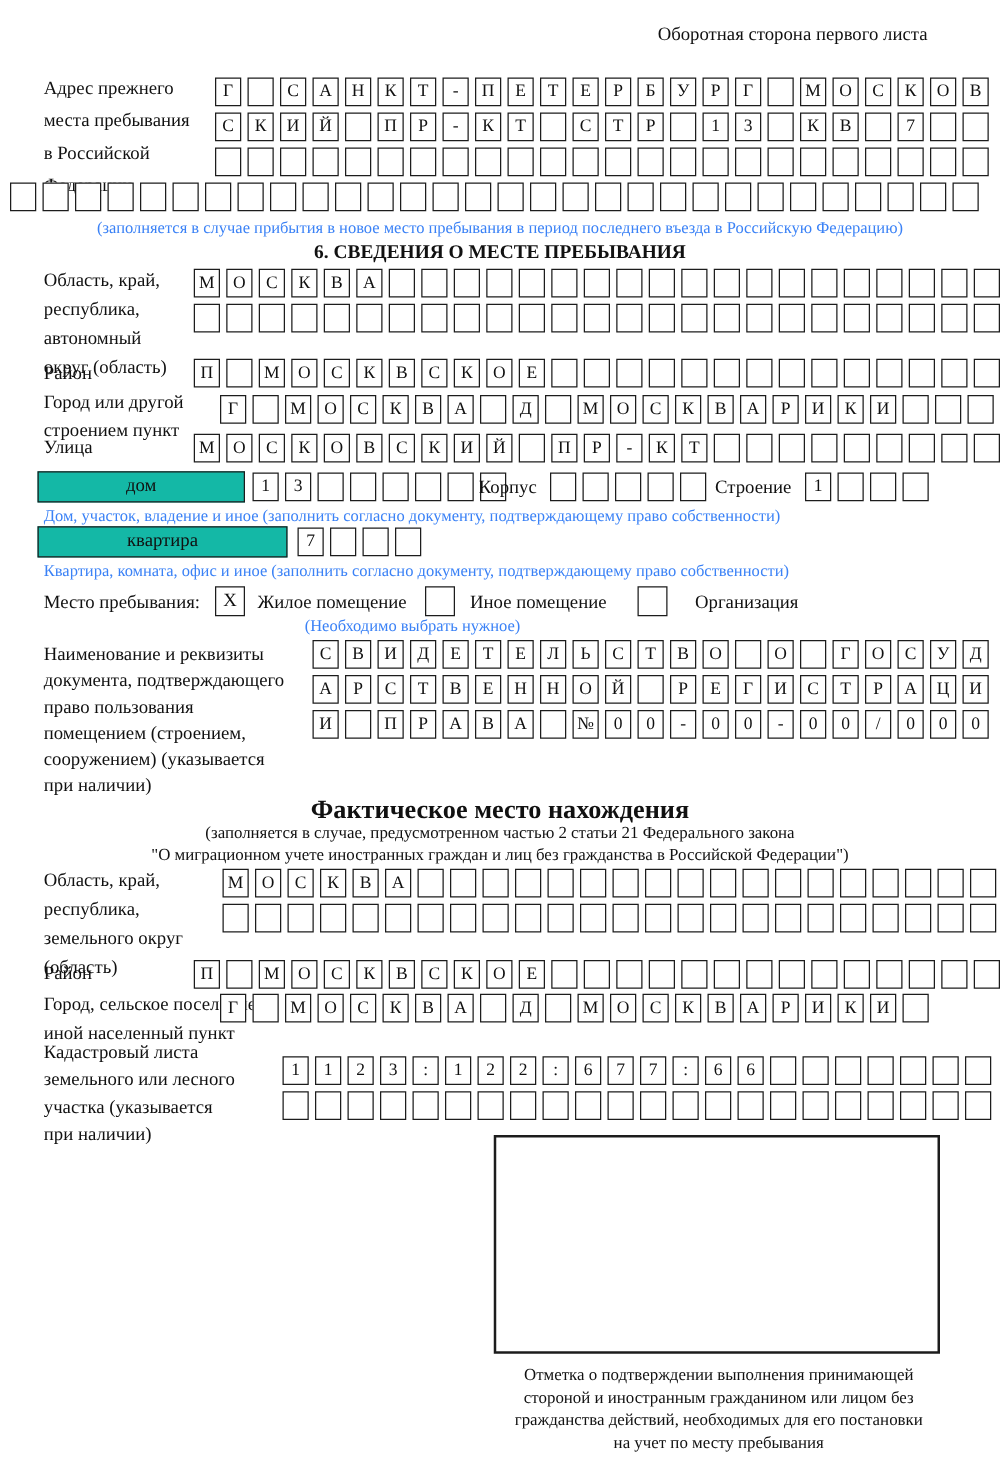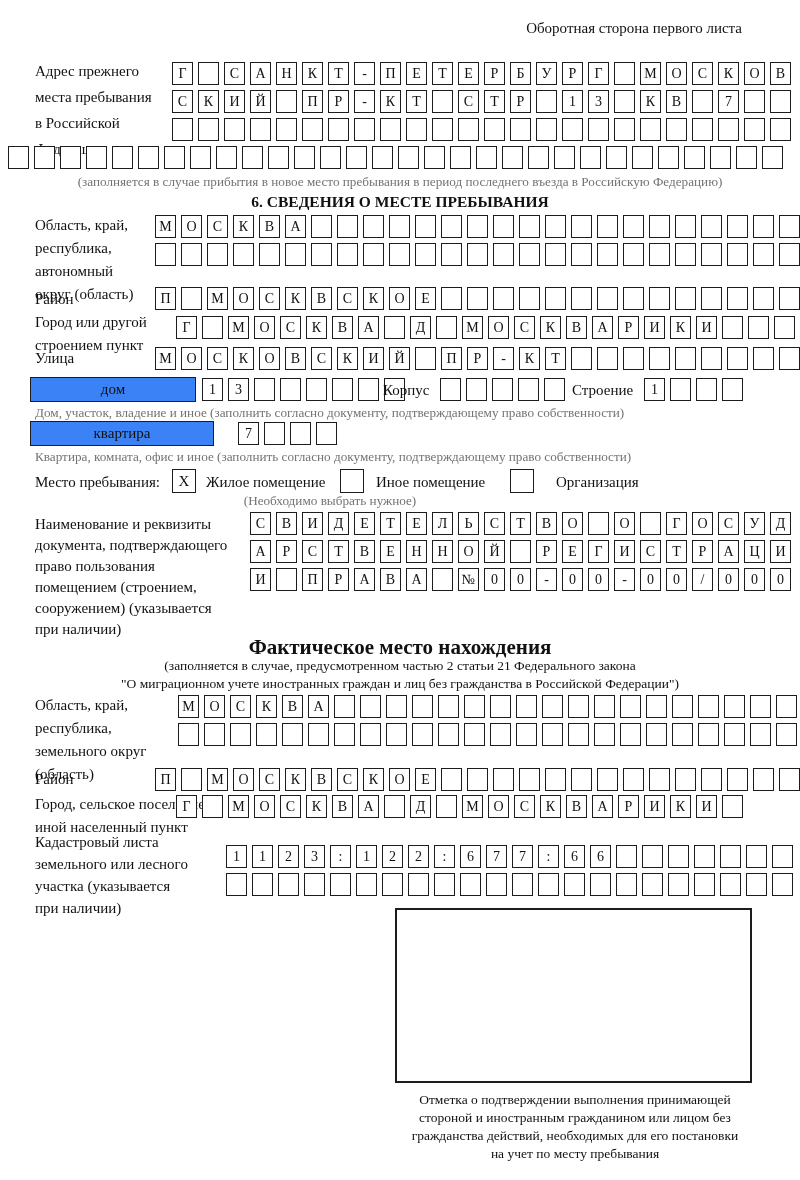--- a/index.html
+++ b/index.html
@@ -10,34 +10,34 @@
     height: 1180px;
     background: #fff;
     font-family: "Liberation Serif", serif;
     color: #111;
     overflow: hidden;
   }
   .abs { position: absolute; }
   .lbl { font-size: 15px; line-height: 26px; white-space: nowrap; }
   .lbl-tight { font-size: 15px; line-height: 23px; white-space: nowrap; }
   .lbl-doc { font-size: 15px; line-height: 21px; white-space: nowrap; }
-  .note { font-size: 13.2px; color: #737373; }
+  .note { font-size: 13.2px; color: #3b82f6; }
   .center { text-align: center; width: 800px; left: 0; }
   .heading { font-size: 15.5px; font-weight: bold; }
   .row { display: flex; gap: 5px; }
   .cb {
     width: 21px; height: 23px; flex: none;
     border: 1.5px solid #1c1c1c;
     display: flex; align-items: center; justify-content: center;
     font-size: 14px; line-height: 1; background: #fff;
   }
   .widebox {
     border: 1.5px solid #1c1c1c; height: 25px;
     display: flex; align-items: center; justify-content: center;
-    font-size: 15px; background: #3b82f6;
+    font-size: 15px; background: #14b8a6;
   }
   .chk {
     width: 24px; height: 24px; flex: none;
     border: 1.5px solid #1c1c1c;
     display: flex; align-items: center; justify-content: center;
     font-size: 15px; background: #fff;
   }
   .stampbox { border: 2px solid #1c1c1c; background: #fff; }
   .cap { font-size: 13.5px; line-height: 18px; text-align: center; }
 </style>
@@ -341,21 +341,21 @@
     </div>
   <div class="abs lbl" style="left:572px; top:377px;">Строение</div>
   <div class="abs row" style="left:644px; top:378px;">
       <div class="cb">1</div>
       <div class="cb"></div>
       <div class="cb"></div>
       <div class="cb"></div>
     </div>
   <div class="abs note" style="left:35px; top:405px;">Дом, участок, владение и иное (заполнить согласно документу, подтверждающему право собственности)</div>
 
-  <div class="abs widebox" style="left:30px; top:421px; width:184px;">квартира</div>
+  <div class="abs widebox" style="left:30px; top:421px; width:200px;">квартира</div>
   <div class="abs row" style="left:238px; top:422px;">
       <div class="cb">7</div>
       <div class="cb"></div>
       <div class="cb"></div>
       <div class="cb"></div>
     </div>
   <div class="abs note" style="left:35px; top:449px;">Квартира, комната, офис и иное (заполнить согласно документу, подтверждающему право собственности)</div>
 
   <div class="abs lbl" style="left:35px; top:469px;">Место пребывания:</div>
   <div class="abs chk" style="left:172px; top:469px;">X</div>

